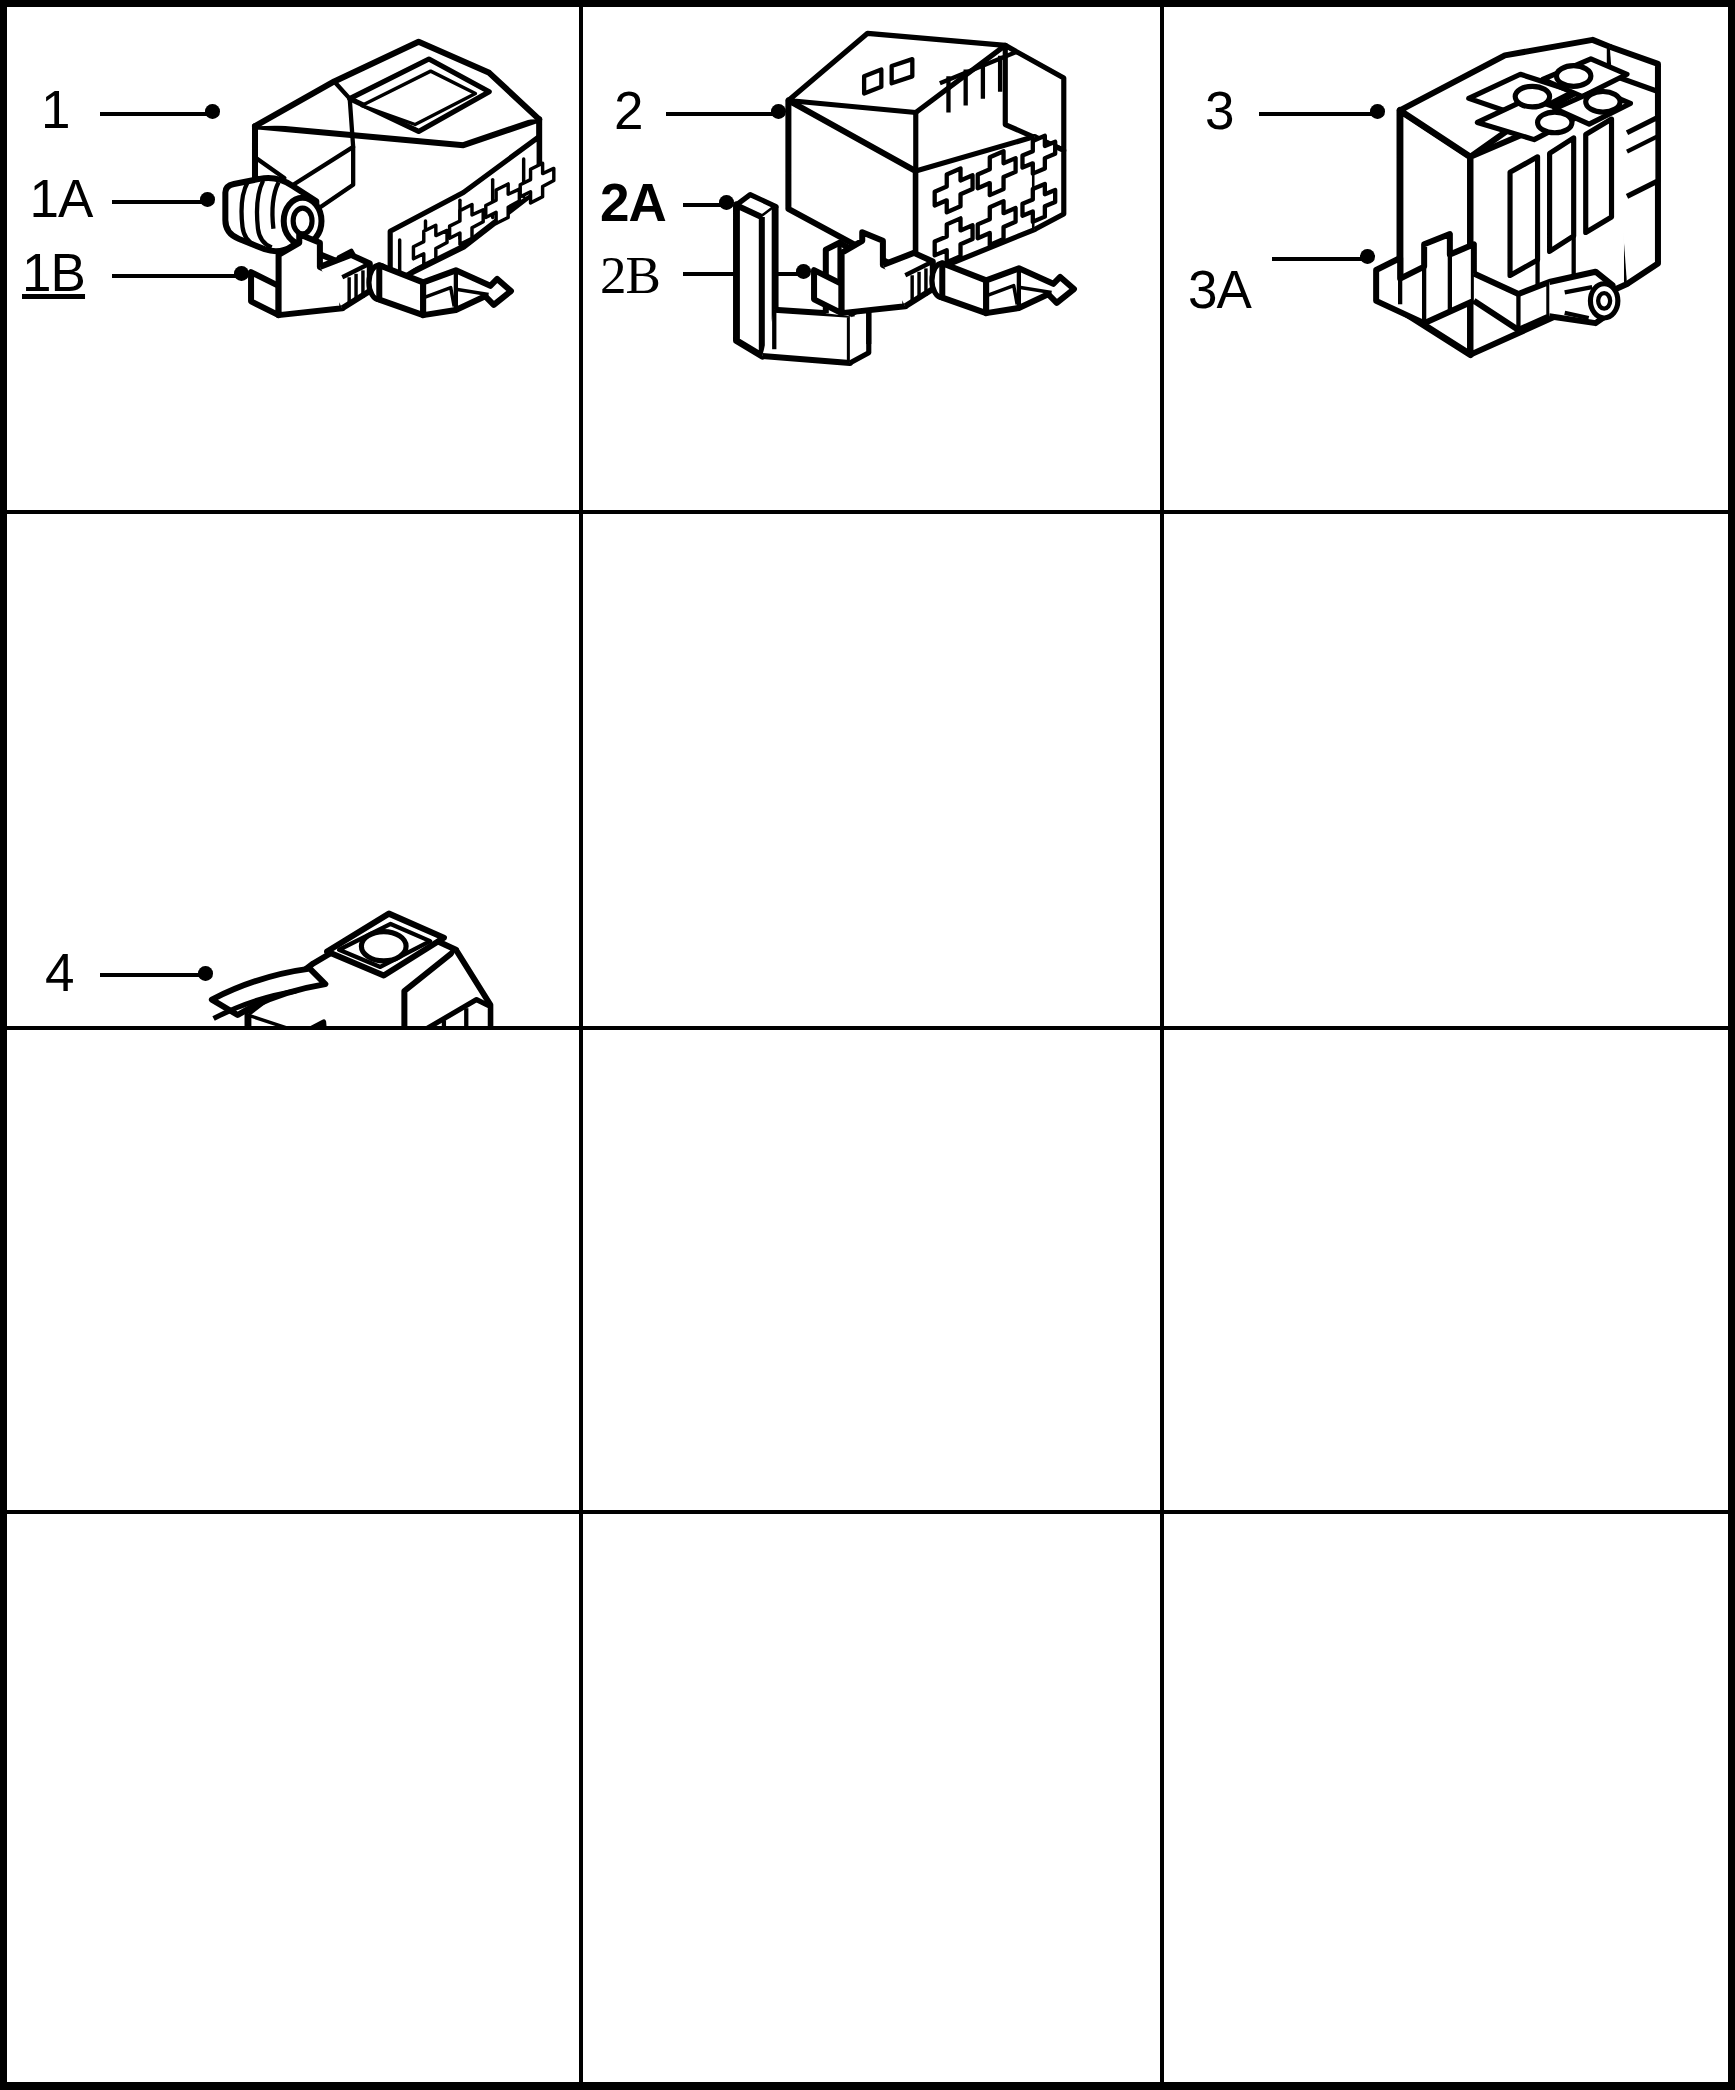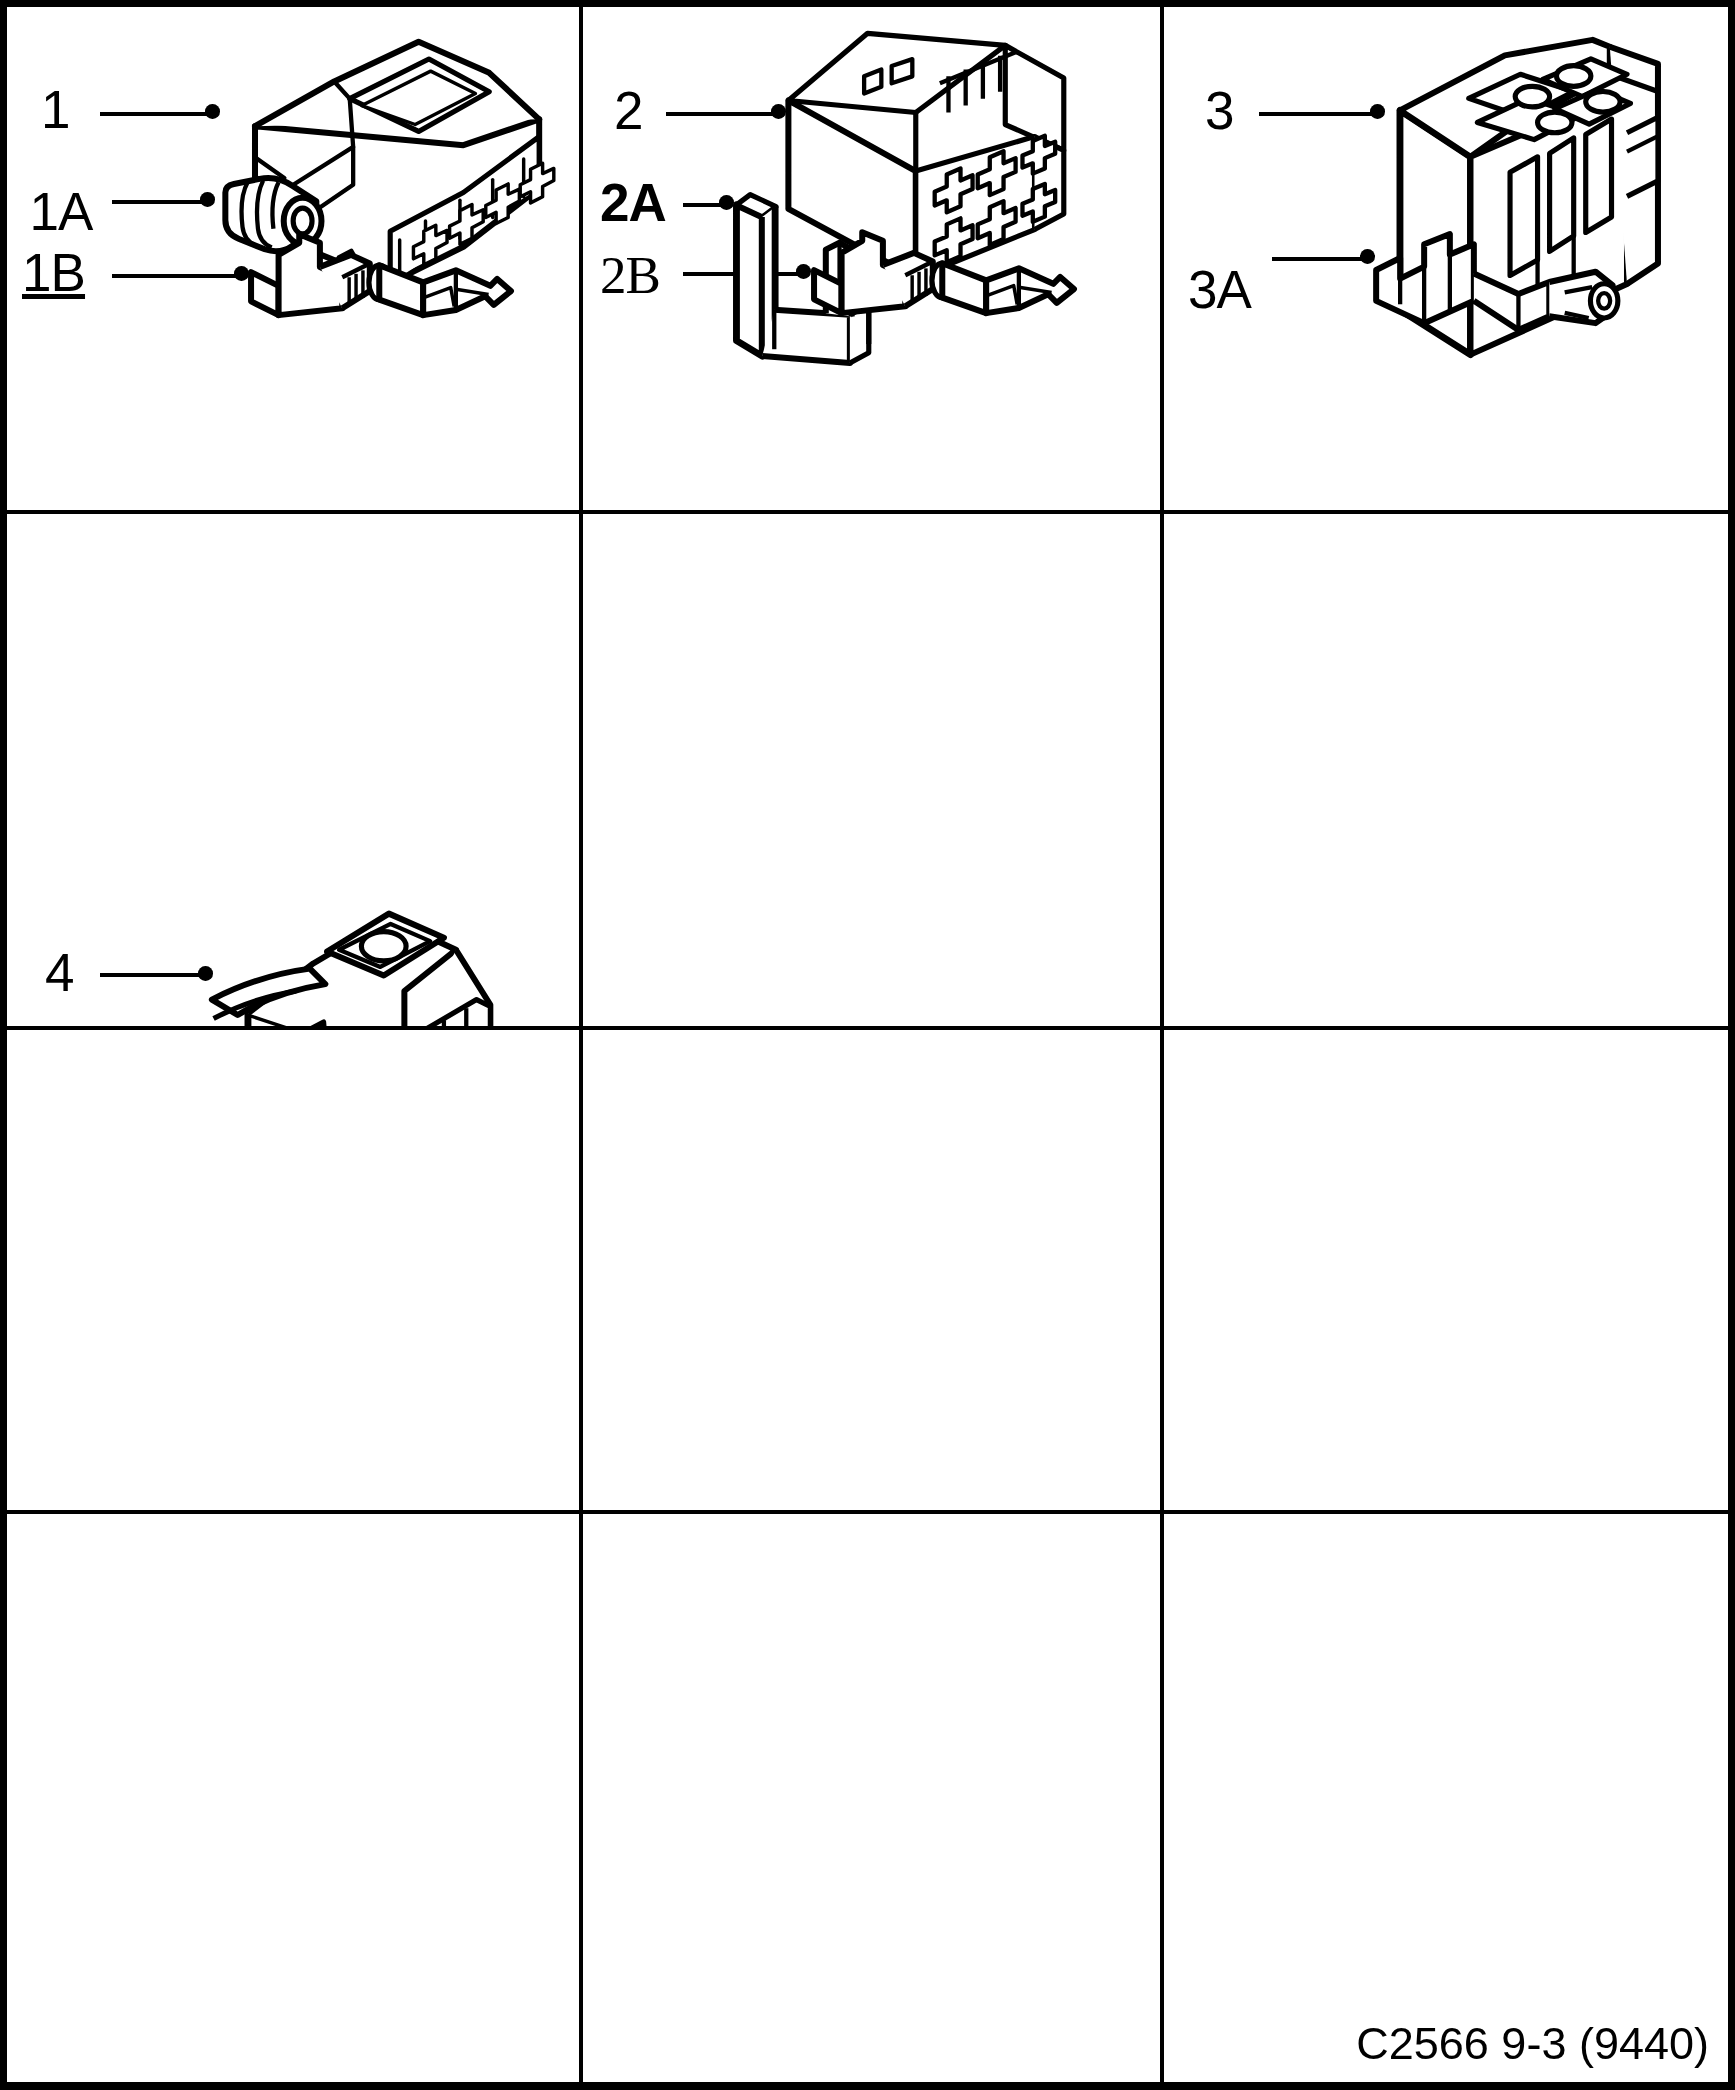--- a/index.html
+++ b/index.html
@@ -86,21 +86,21 @@
 <body>
 
 <div id="sheet">
   <div class="grid">
 
     <div class="cell col1 row1">
       <span class="label" style="left:34px;top:76px;">1</span>
       <div class="leader" style="left:93px;top:105px;width:112px;"></div>
       <div class="dot" style="left:198px;top:97px;"></div>
 
-      <span class="label" style="left:22.4px;top:165px;margin-top:13px;">1A</span>
+      <span class="label" style="left:22.4px;top:165px;">1A</span>
       <div class="leader" style="left:105px;top:193px;width:95px;"></div>
       <div class="dot" style="left:193px;top:185px;"></div>
 
       <span class="label" style="left:15px;top:239px;text-decoration:underline;">1B</span>
       <div class="leader" style="left:105px;top:267px;width:129px;"></div>
       <div class="dot" style="left:227px;top:259px;"></div>
 
       <div class="art" style="left:198px;top:8.6px;">
         <svg width="379" height="310" viewBox="0 0 440 360" fill="none" stroke="#000" stroke-width="7" stroke-linejoin="round" stroke-linecap="round">
           <path d="M58 128 L58 212 L96 248 L112 268 L215 310 L300 268 L388 200 L388 120 L300 150 Z" fill="#fff"></path>
@@ -440,15 +440,14 @@
       
 
       
 
       
     </div>
 
     <div class="cell col3 row4"></div>
   </div>
 
-  <div class="caption">C2566 9-3 (9440)</div>
 </div>
 
 
 </body></html>

